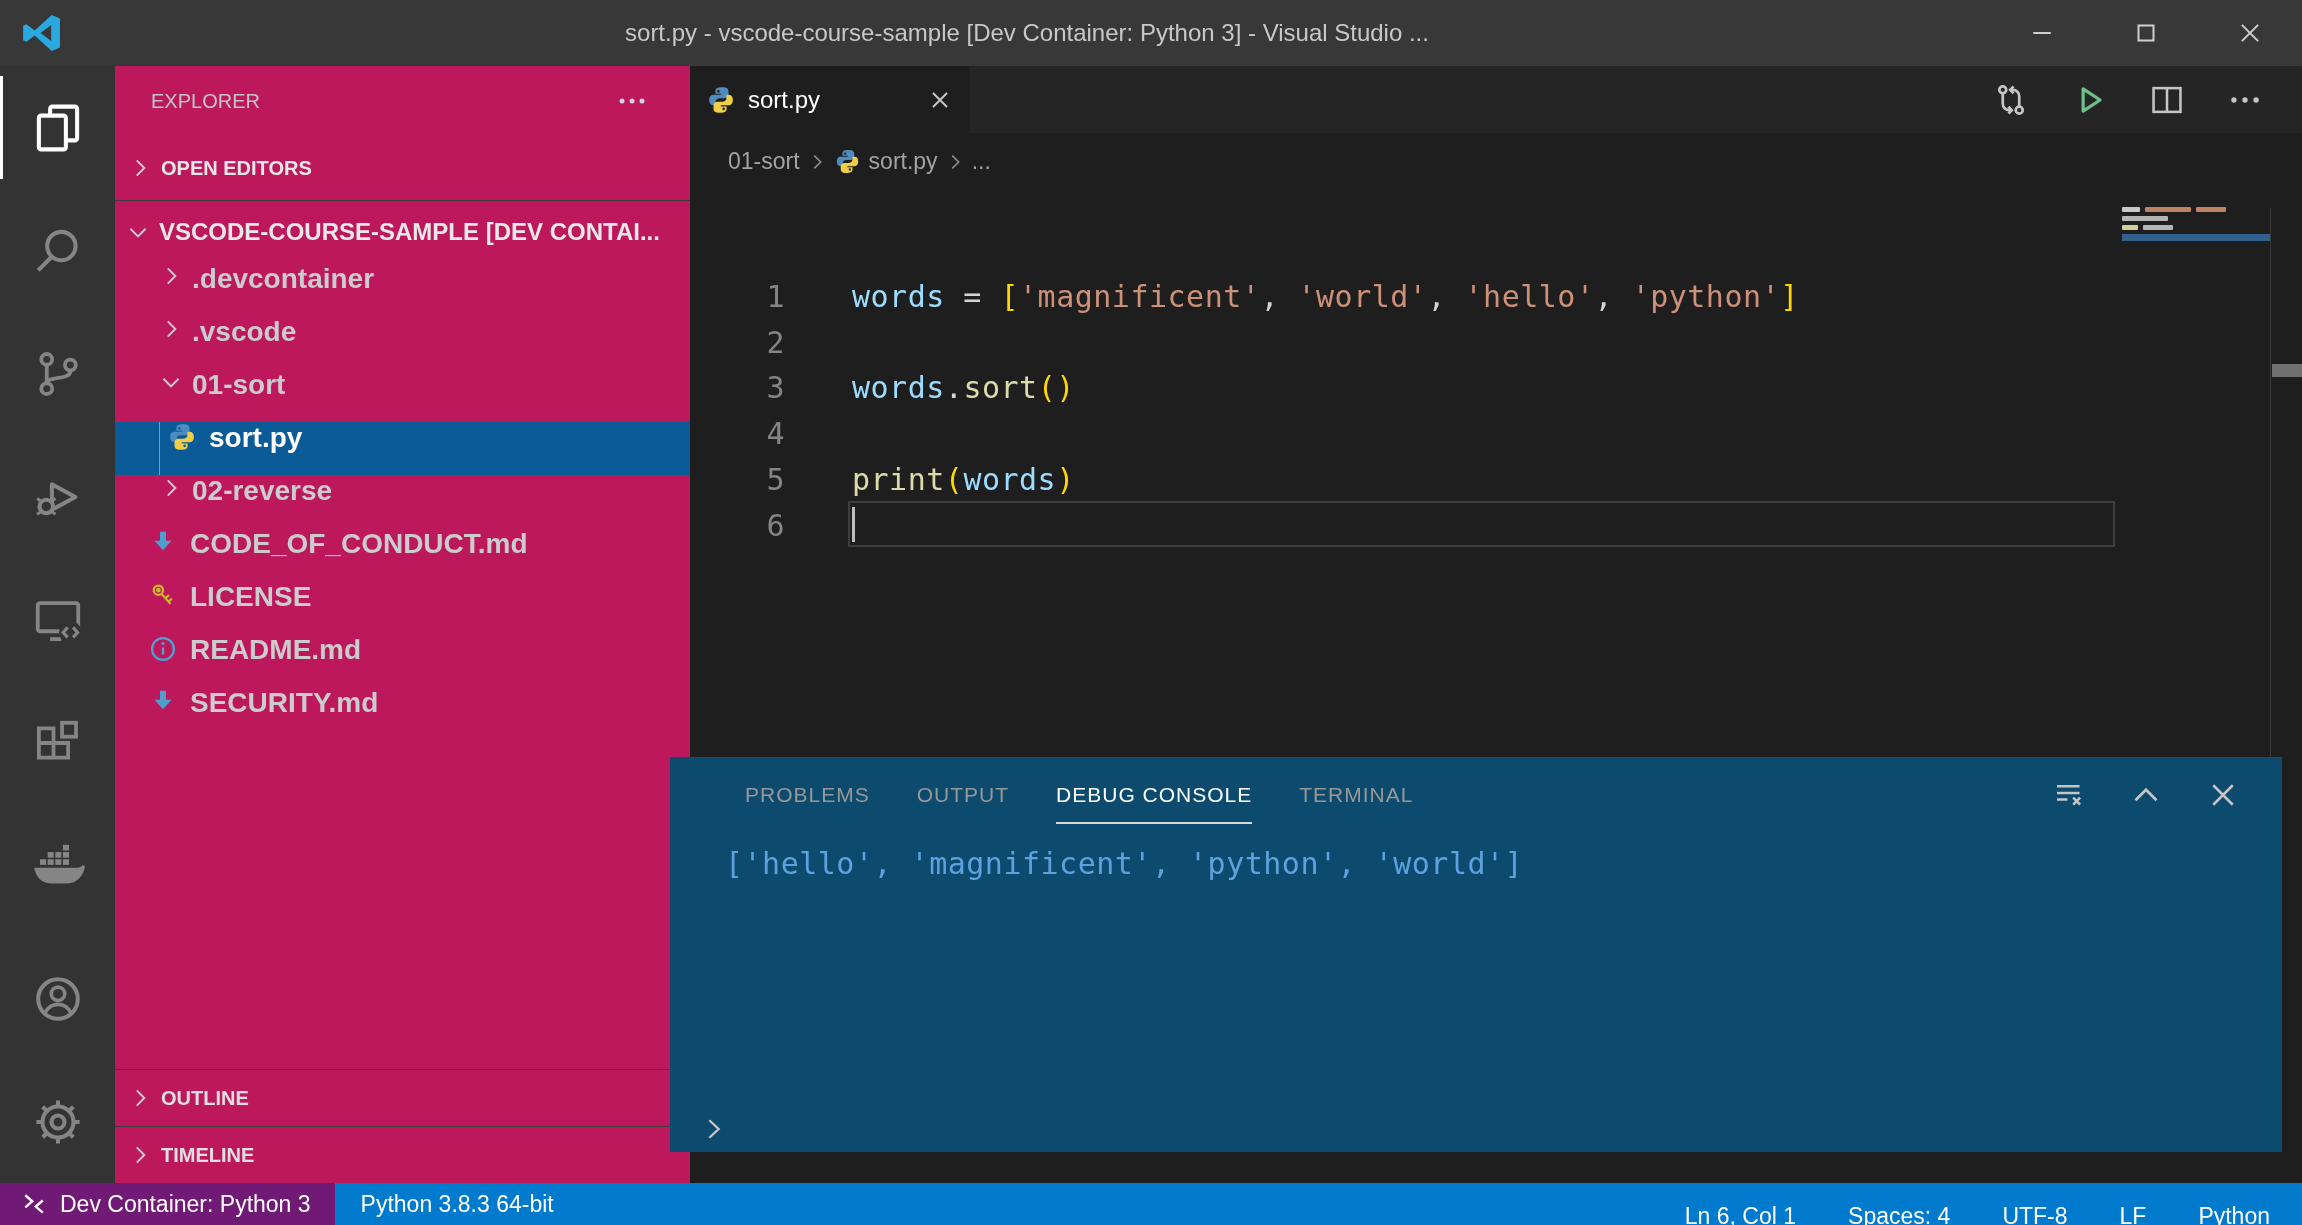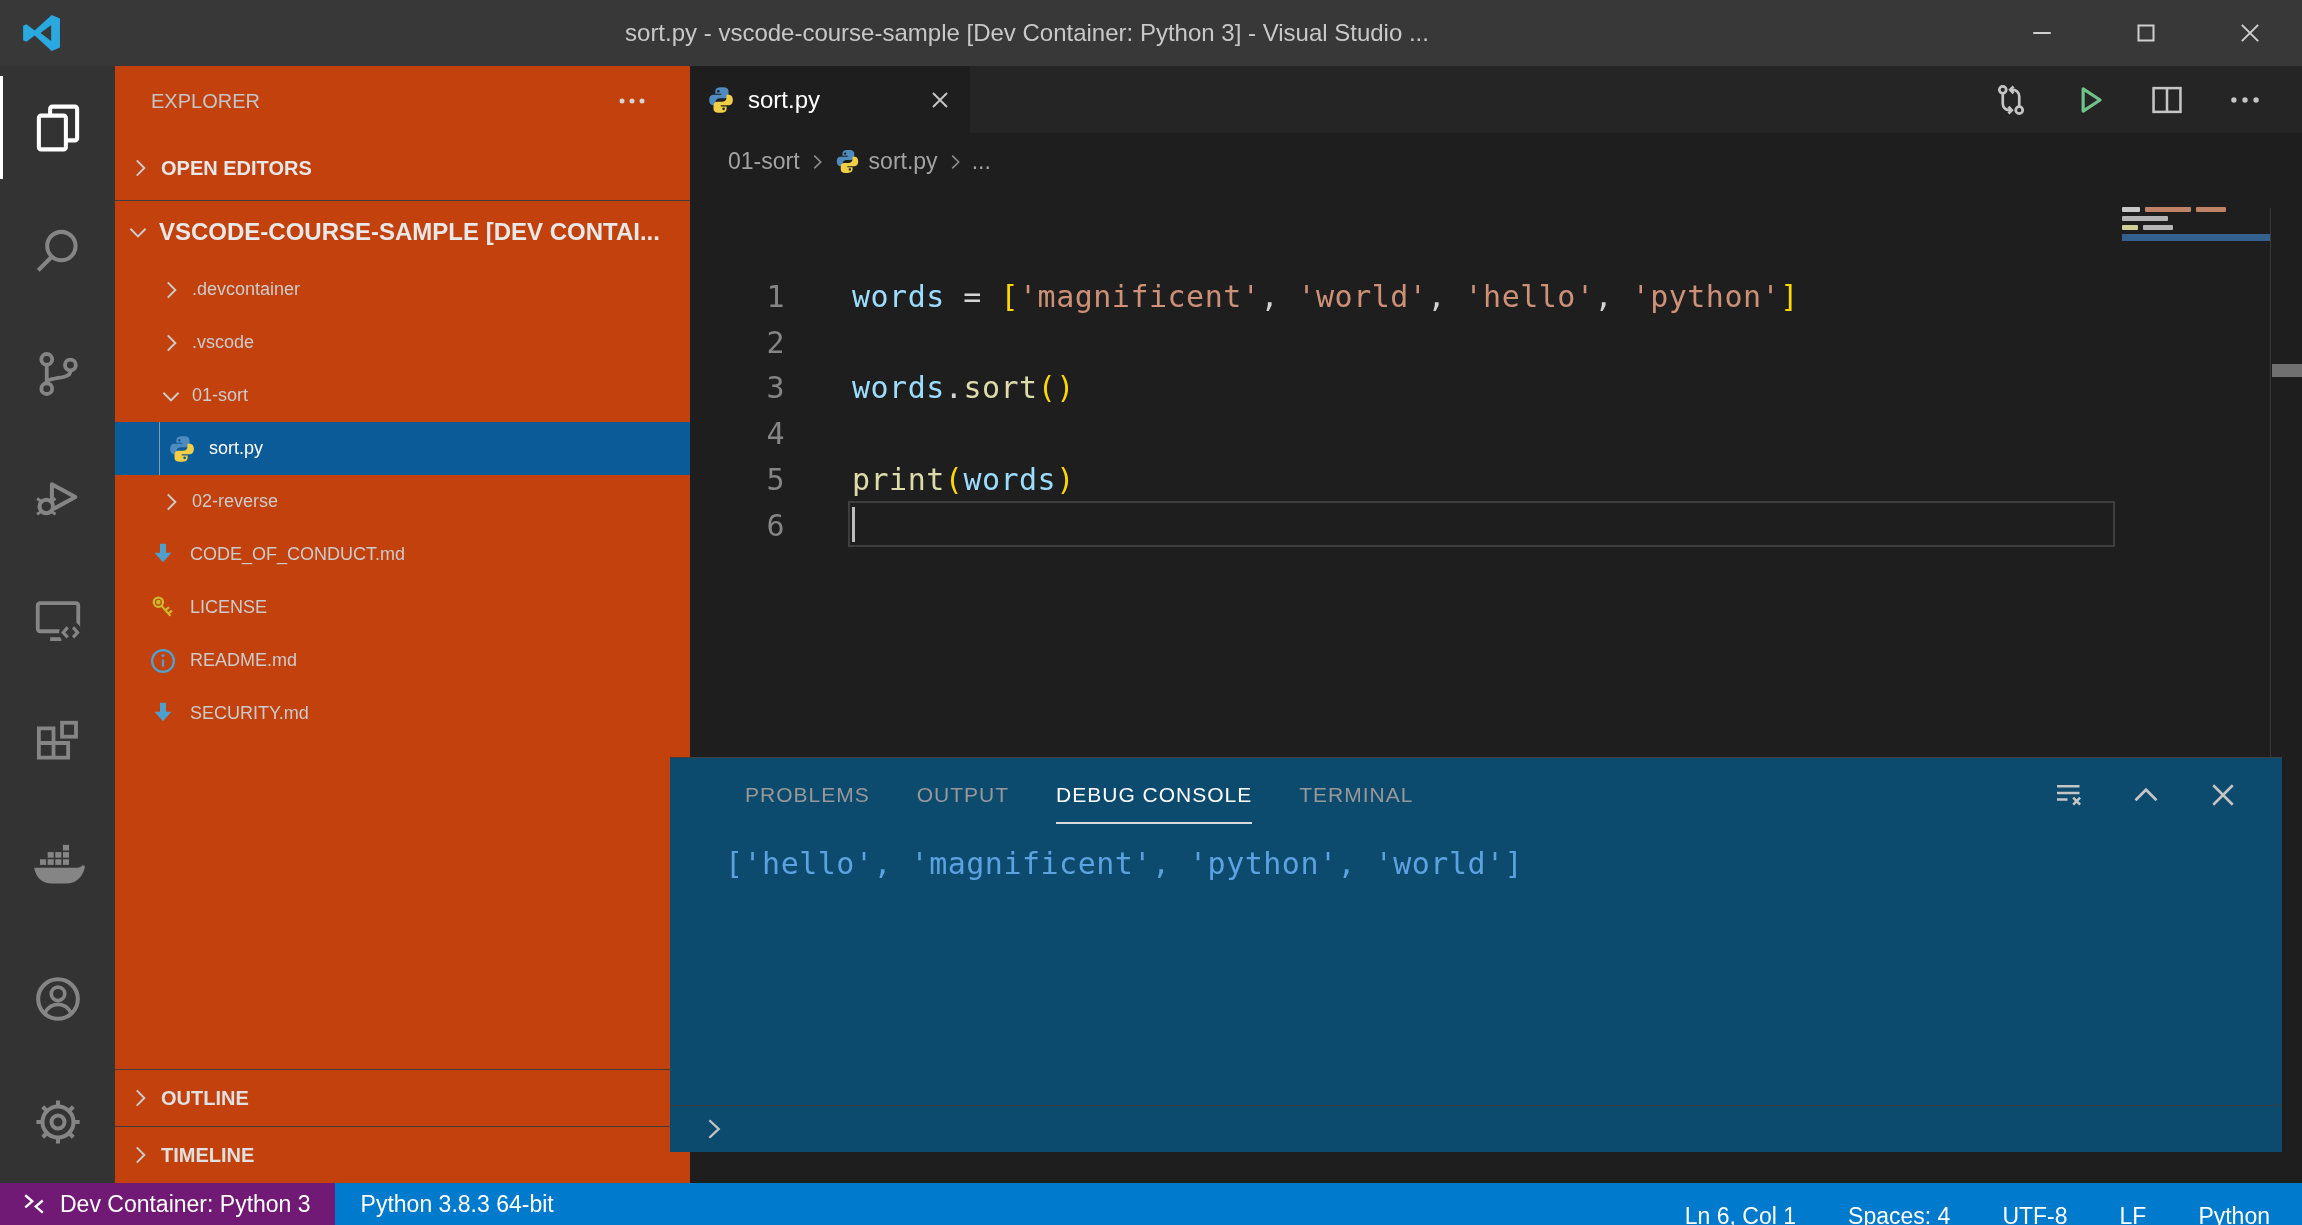--- a/index.html
+++ b/index.html
@@ -19,31 +19,31 @@
   .win-btn svg{width:30px;height:30px;}
   
   #activitybar{position:absolute;left:0;top:66px;width:115px;height:1117px;background:#333333;
                display:flex;flex-direction:column;}
   .ab-item{height:123px;display:flex;align-items:center;justify-content:center;position:relative;color:#858585;}
   .ab-item.active{color:#ffffff;}
   .ab-item.active::before{content:"";position:absolute;left:0;top:10px;bottom:10px;width:3px;background:#ffffff;}
   .ab-item svg{width:54px;height:54px;}
   #activity-bottom{margin-top:auto;}
   
-  #sidebar{position:absolute;left:115px;top:66px;width:575px;height:1117px;background:#c2410c;}
+  #sidebar{position:absolute;left:115px;top:66px;width:575px;height:1117px;background:#be185d;}
   #sb-header{height:70px;display:flex;align-items:center;justify-content:space-between;
              padding:0 38px 0 36px;font-size:20px;color:#c5c5c5;}
   #sb-more{color:#d4d4d4;width:40px;height:30px;}
   .sb-section{height:64px;display:flex;align-items:center;padding-left:12px;
               font-size:20px;font-weight:bold;color:#e8e8e8;border-bottom:1px solid #3c3c3c;}
   #sb-root{height:62px;display:flex;align-items:center;padding-left:10px;
            font-size:24px;font-weight:bold;color:#e8e8e8;white-space:nowrap;overflow:hidden;}
   .chev{width:26px;height:26px;color:#cccccc;flex:0 0 auto;margin-right:8px;}
-  .tree-item{height:53px;display:flex;align-items:center;font-size:18px;color:#cccccc;
-             position:relative;white-space:nowrap;}
+  .tree-item{height:53px;display:flex;align-items:flex-start;font-size:28px;color:#cccccc;
+             position:relative;white-space:nowrap;font-weight:bold;}
   .tree-item.lvl1{padding-left:43px;}
   .tree-item.lvl1.file{padding-left:33px;}
   .tree-item.lvl2{padding-left:52px;}
   .tree-item.selected{background:#0c5b99;color:#ffffff;}
   .tree-item.selected::before{content:"";position:absolute;left:44px;top:0;bottom:0;width:1px;background:#7b9cb5;}
   .ti-icon{width:30px;height:30px;flex:0 0 auto;margin-right:12px;}
   #sb-bottom{position:absolute;left:0;right:0;bottom:0;}
   .sb-bottom-row{height:56px;display:flex;align-items:center;padding-left:12px;border-top:1px solid #3c3c3c;
                  font-size:20px;font-weight:bold;color:#e0e0e0;}
   

